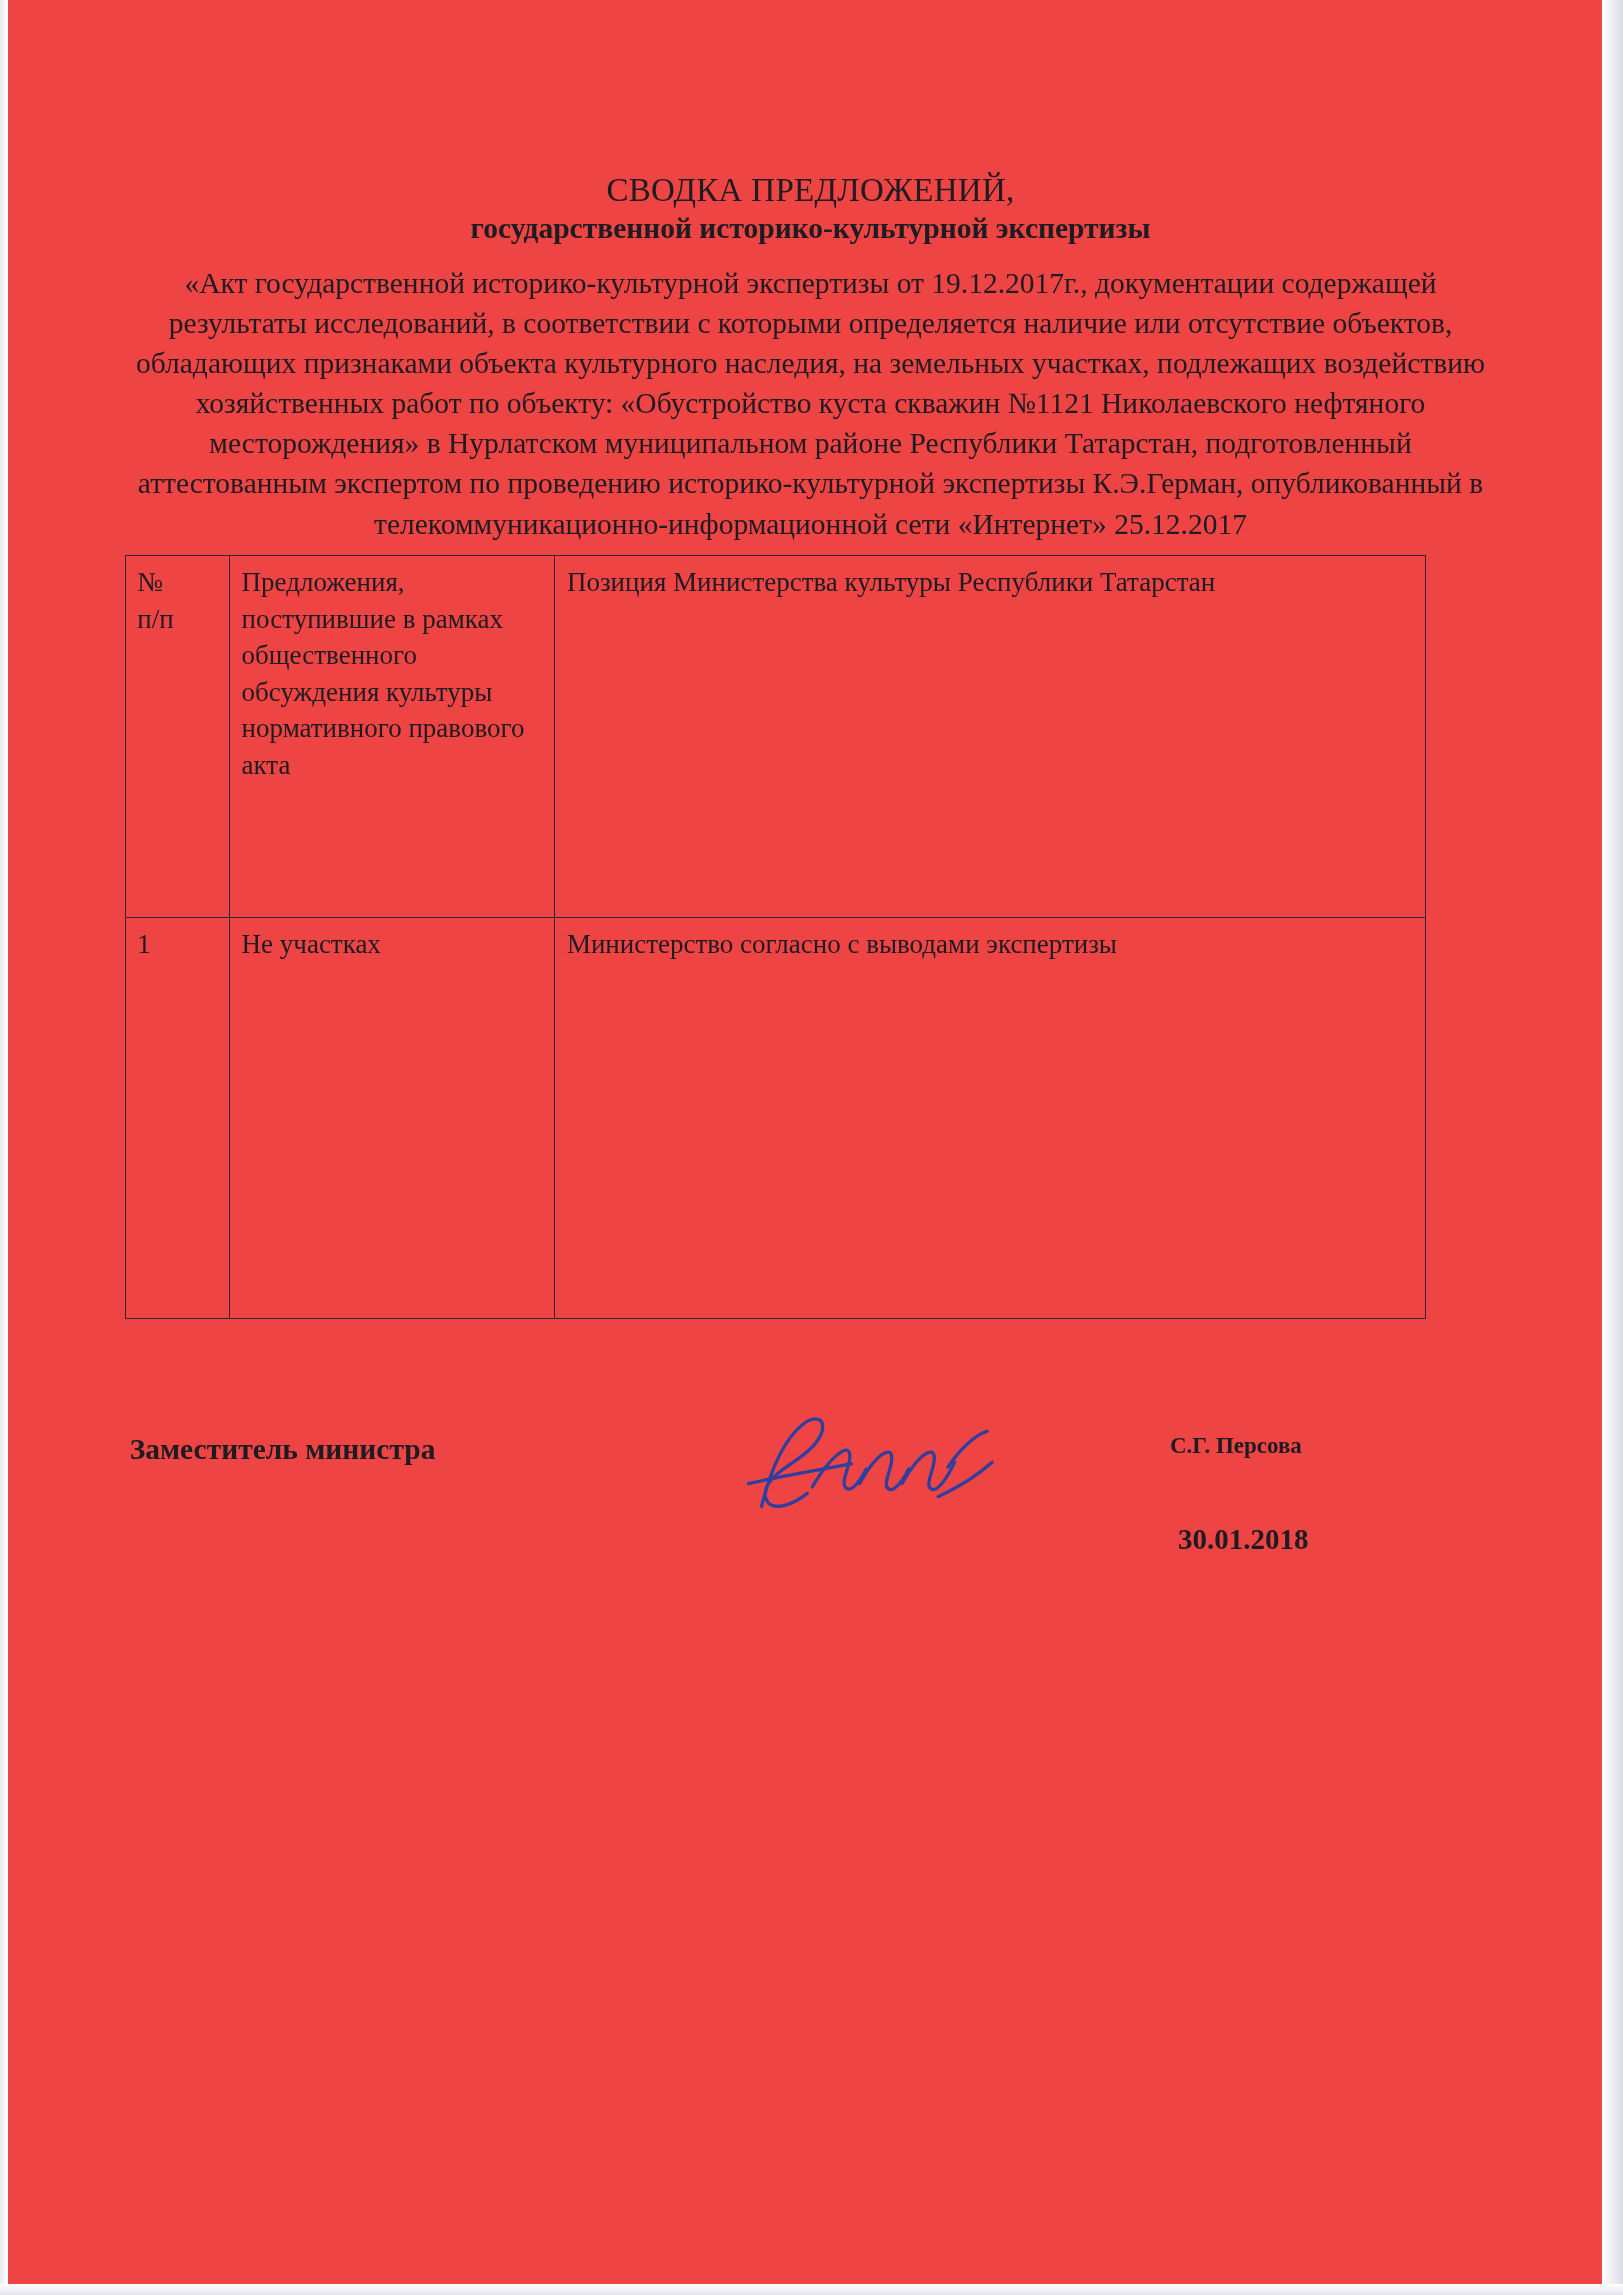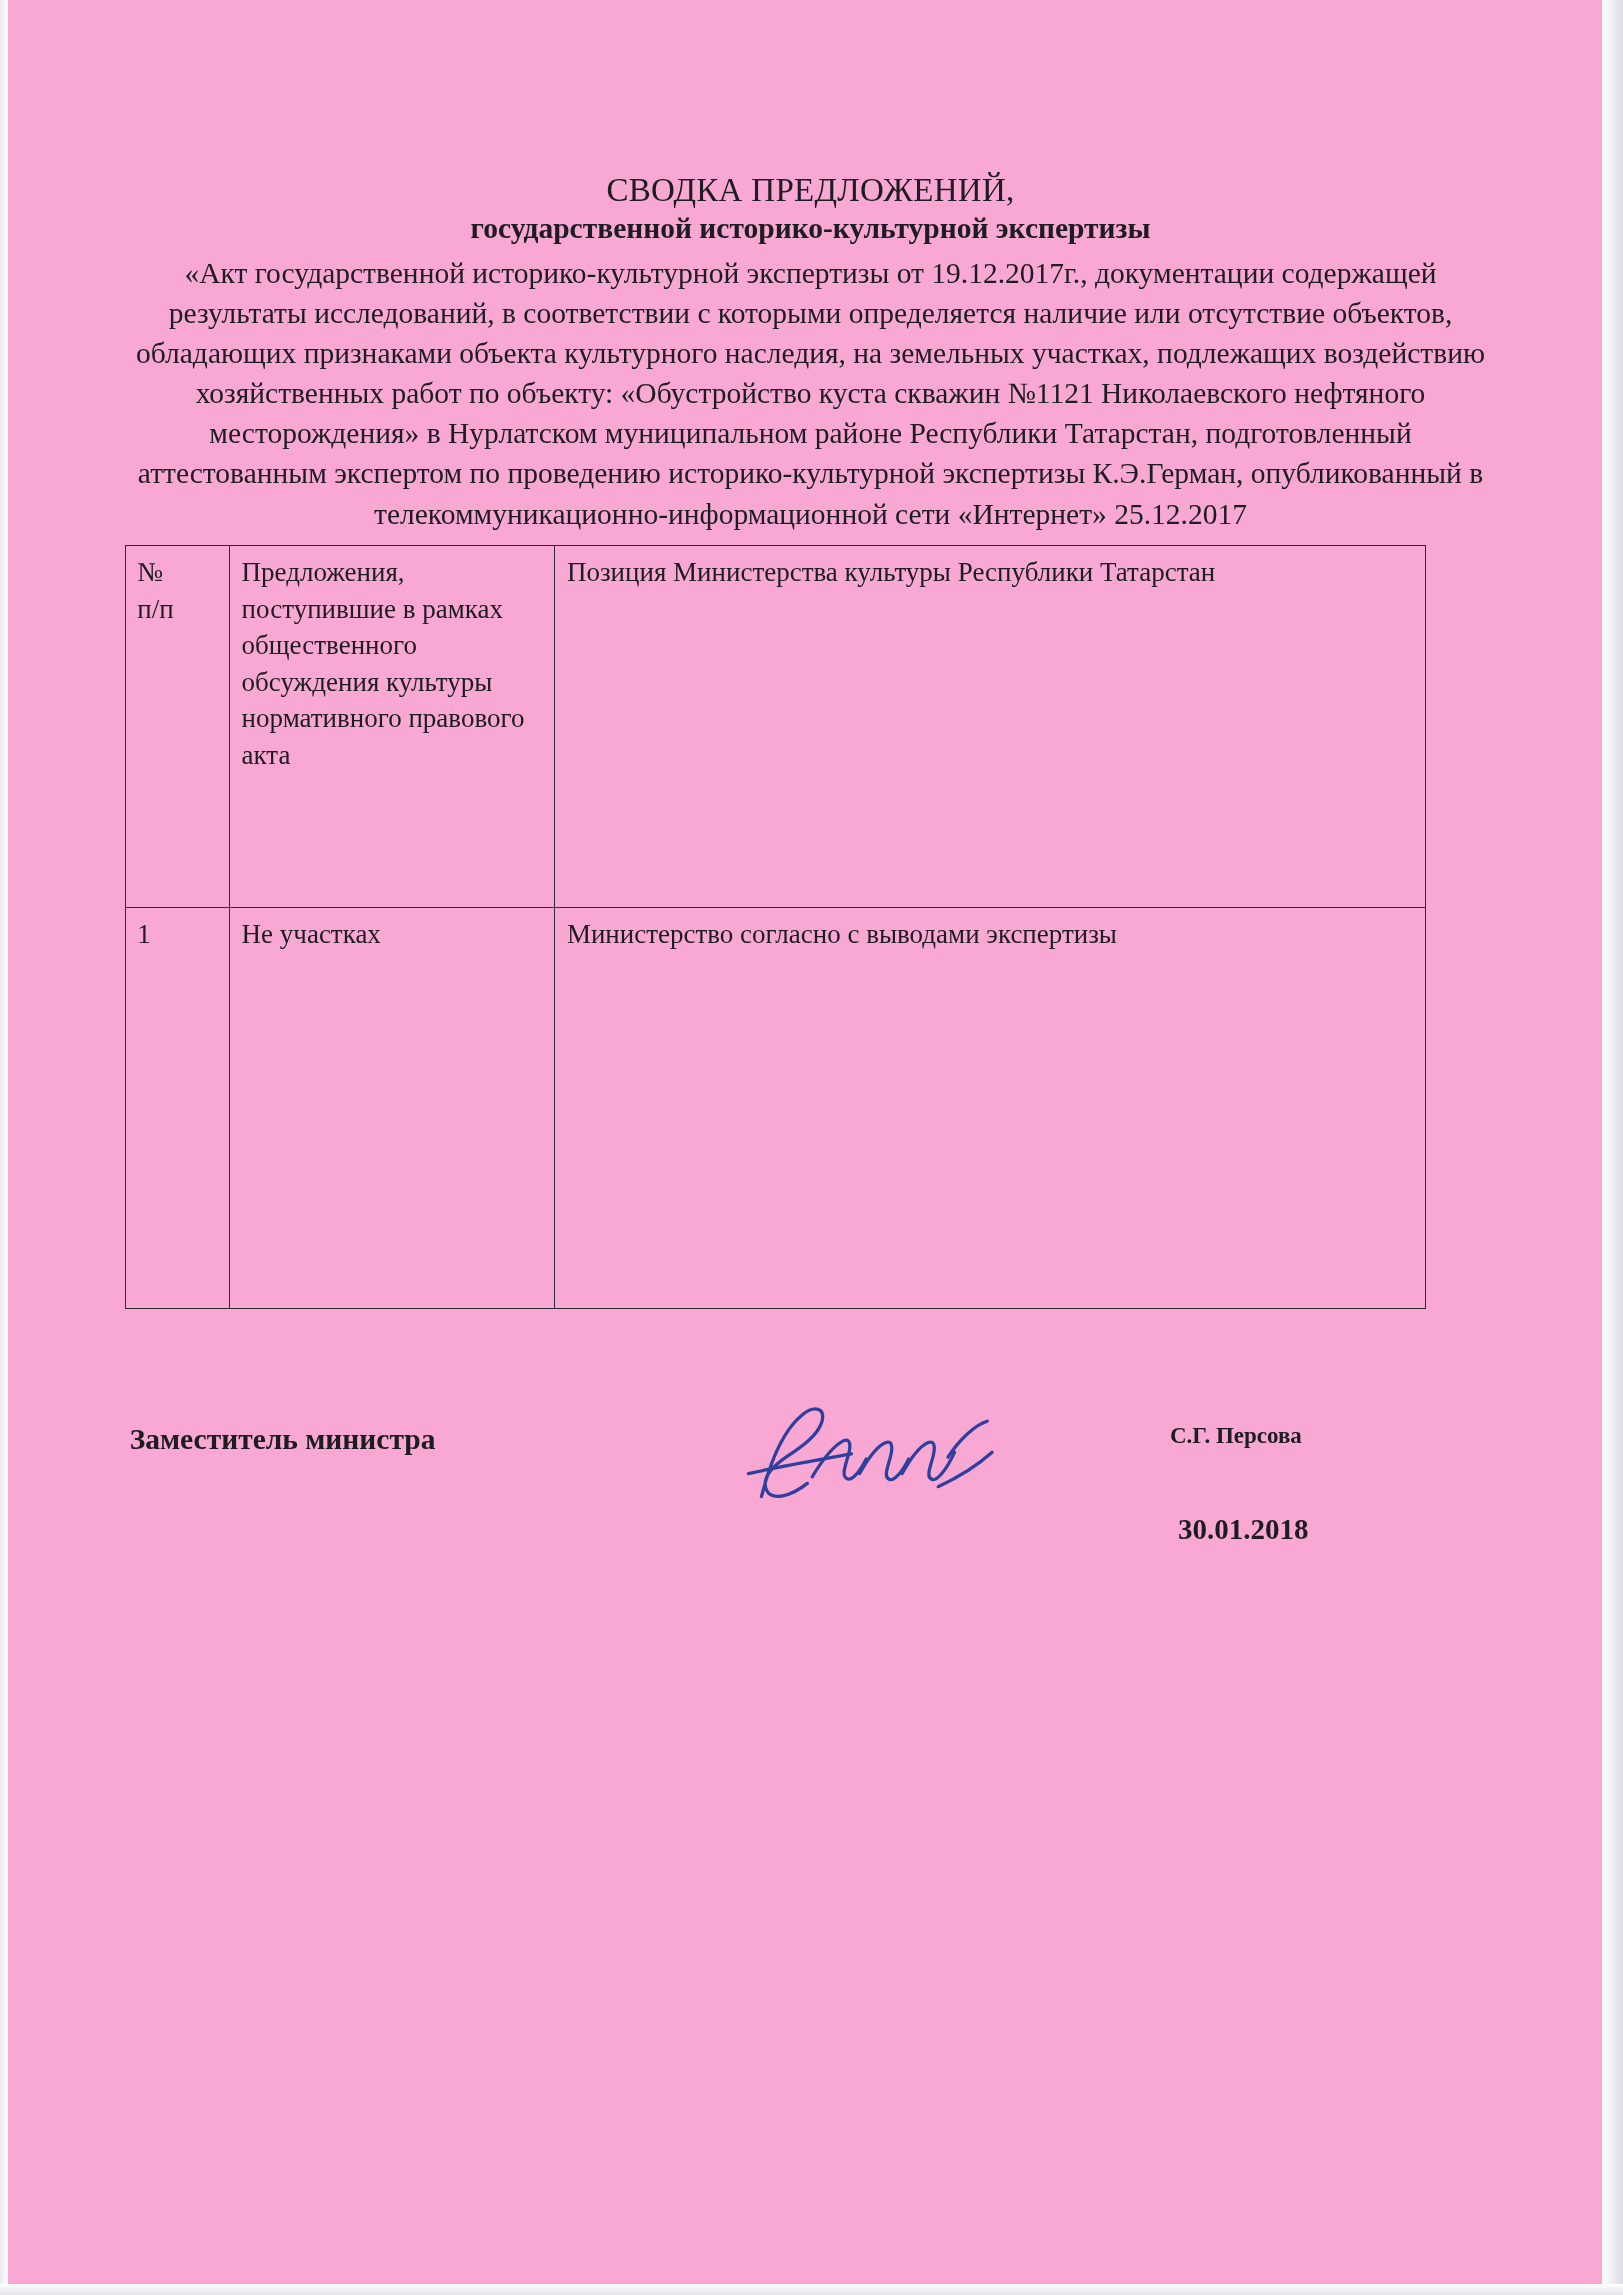--- a/index.html
+++ b/index.html
@@ -14,21 +14,21 @@
     font-family: "Liberation Serif", serif;
     color: #1c1c22;
     overflow: hidden;
   }
   .page {
     position: absolute;
     left: 0;
     top: 0;
     width: 1623px;
     height: 2295px;
-    background: #f9a8d4;
+    background: #ef4444;
   }
   
   .edge-left {
     position: absolute;
     left: 0; top: 0;
     width: 8.2px; height: 2295px;
     background: linear-gradient(to right, #e9e9ef, #ffffff);
   }
   .edge-right {
     position: absolute;
@@ -61,21 +61,21 @@
     font-weight: bold;
     font-size: 29.5px;
     line-height: 1.32;
     margin-top: 24.5px;
     padding: 0 98px;
   }
   .intro {
     text-align: center;
     font-size: 29.5px;
     line-height: 1.36;
-    margin-top: 5px;
+    margin-top: 15px;
     padding: 0 18px;
   }
 
   table.main-table {
     border-collapse: collapse;
     width: 1301px;
     margin-top: 11.5px;
     margin-left: 9.8px;
     table-layout: fixed;
   }

